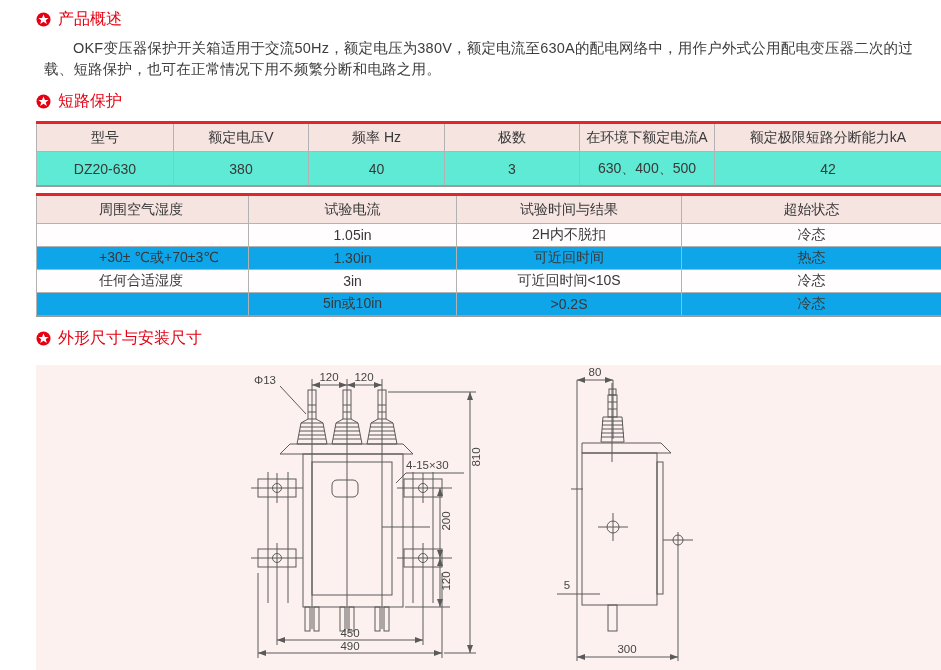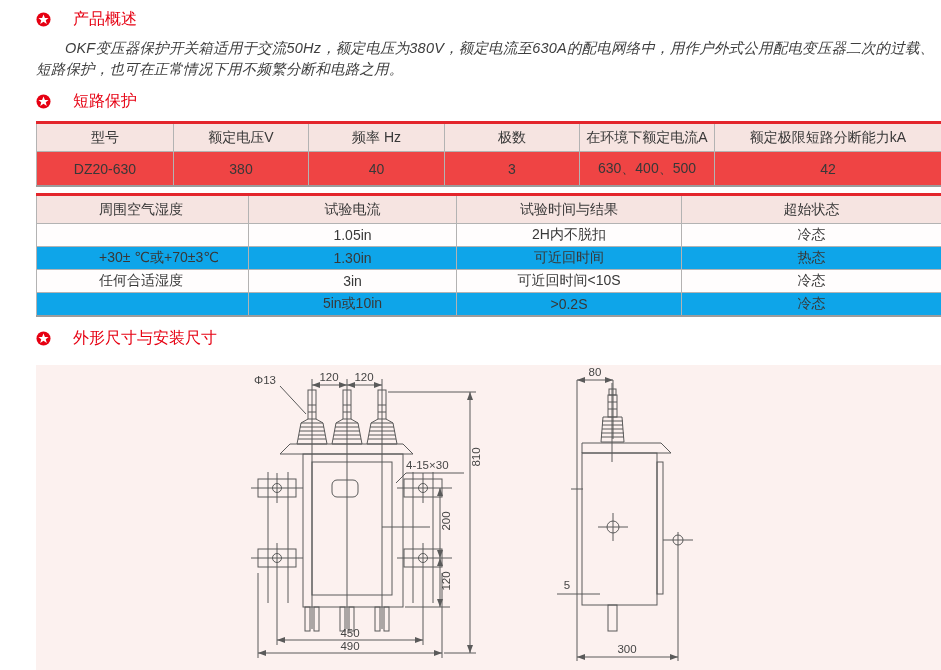--- a/index.html
+++ b/index.html
@@ -1,37 +1,37 @@
 <!DOCTYPE html>
 <html><head>
 <meta charset="utf-8">
 <style>
   html,body { margin:0; padding:0; background:#fff; }
   .page { position:relative; width:941px; height:670px; background:#fff; overflow:hidden;
           font-family:"Liberation Sans","DejaVu Sans",sans-serif; }
   .content { position:absolute; left:36px; top:0; width:905px; }
 
-  .sec-title { display:flex; align-items:center; gap:22px; color:#e60012;
+  .sec-title { display:flex; align-items:center; gap:7px; color:#e60012;
                font-size:16px; font-weight:normal; margin:0; height:21px; }
   .sec-title .bullet { width:15px; height:15px; flex:0 0 15px; }
 
   .sec1 { margin-top:9px; }
-  .overview-p { margin:8px 0 0 0; font-size:14.5px; line-height:21px; color:#3d3d3d;
-                text-indent:2em; letter-spacing:0.2px;font-style:italic; }
+  .overview-p { margin:8px 0 0 8px; font-size:14.5px; line-height:21px; color:#3d3d3d;
+                text-indent:2em; letter-spacing:0.2px; }
   .sec2 { margin-top:11px; }
   .sec3 { margin-top:11px; }
 
   table { border-collapse:collapse; width:905px; table-layout:fixed;
           border-top:3px solid #e3252b; }
   th,td { border:1px solid #b3b3b3; text-align:center; font-size:14px;
           color:#383838; font-weight:normal; padding:0; }
   th { background:#f6e4e1;margin-top:44px; }
   .t1 { margin-top:9px; border-bottom:2px solid #9c9c9c; }
   .t1 th { height:27px; }
-  .t1 td { height:33px; background:#ef4444; }
+  .t1 td { height:33px; background:#5eead4; }
   .t2 { margin-top:6px; border-bottom:2px solid #9c9c9c; }
   .t2 th { height:27px; }
   .t2 td { height:22px; background:#fffdfd; }
   .t2 tr.alt td { background:#0ea5e9; }
   .t2 th.left, .t2 td.left { text-align:left; padding-left:62px; }
 
   .panel { position:relative; margin-top:16px; width:905px; height:312px; background:#fcf1ef; }
   .draw { position:absolute; }
   .draw text { fill:#454545; font-size:11.5px; stroke:none; }
 </style>

